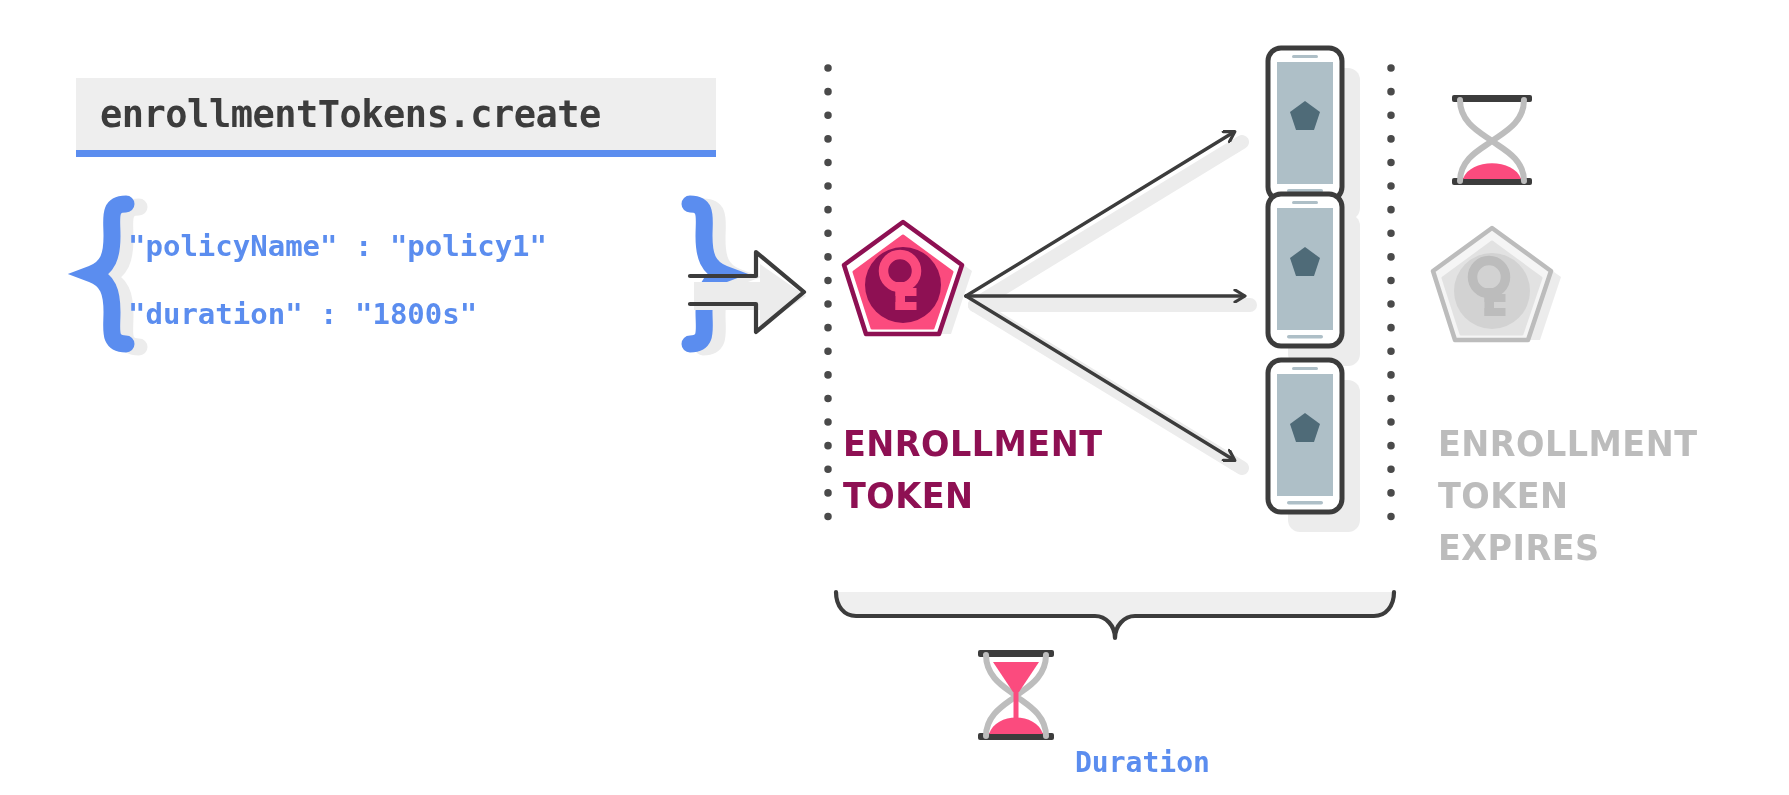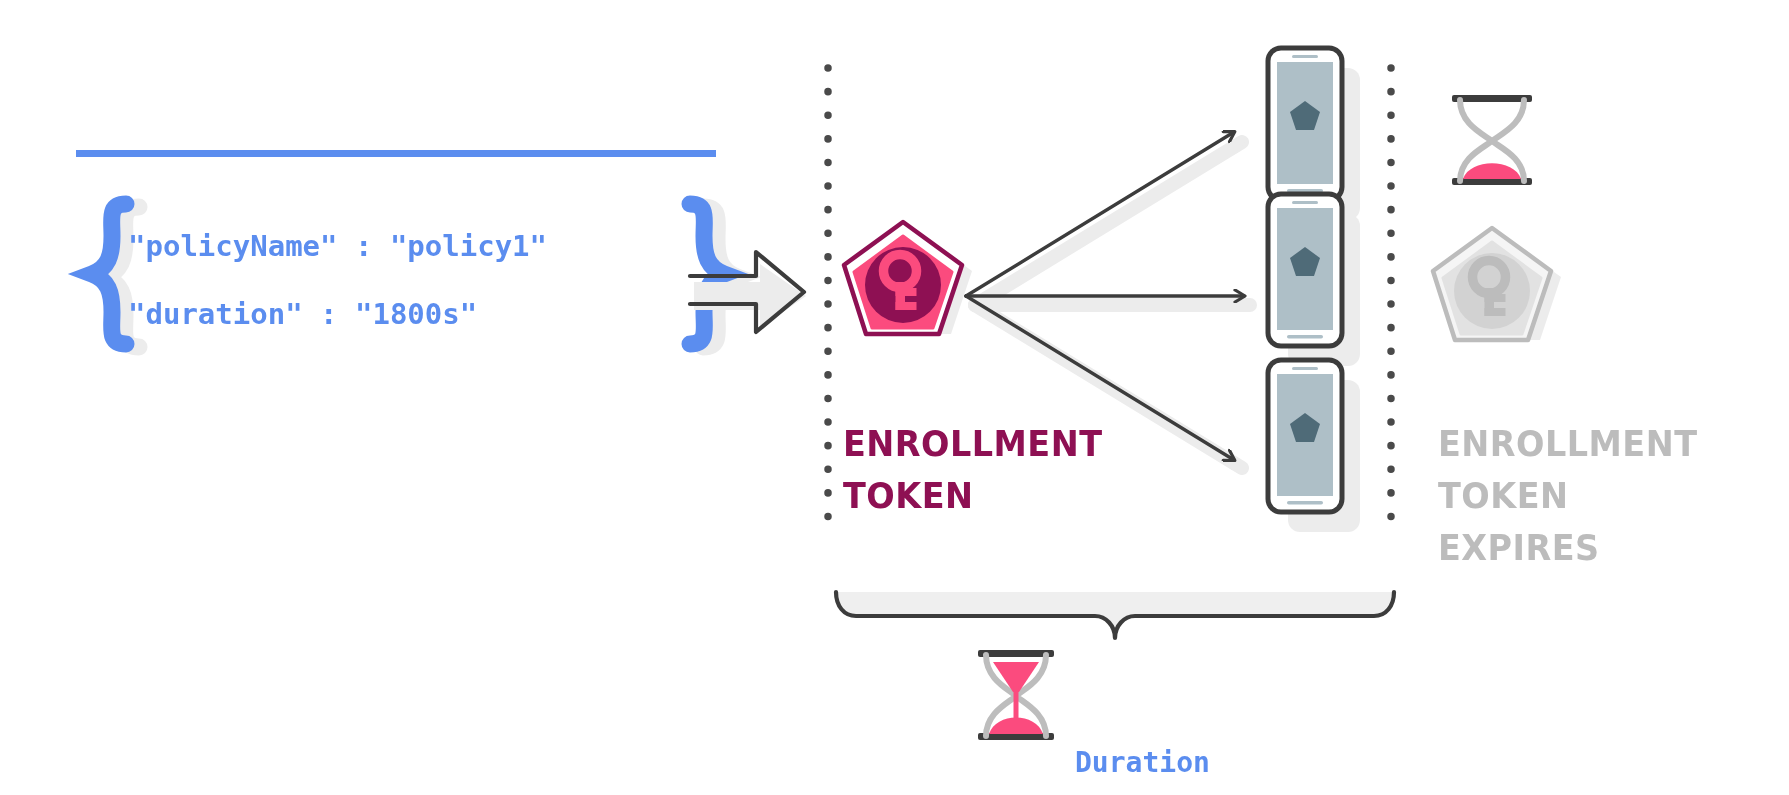--- a/index.html
+++ b/index.html
@@ -53,20 +53,23 @@
     font-family:"DejaVu Sans Mono","Liberation Mono",monospace;
     font-weight:bold;font-size:28px;color:#5b8def;line-height:41px;
     white-space:pre;
   }
 </style>
 </head>
 <body>
 
 <div class="stage">
 
+  <div id="api-title-box">
+    <span id="api-title-text">enrollmentTokens.create</span>
+  </div>
   <div id="api-title-underline"></div>
 
   <div id="json-block">
 
     <div class="brace" id="brace-left">
       <svg width="56" height="156" viewBox="0 0 56 156">
         <path d="M40 8 C22 8 26 22 26 40 C26 60 22 72 6 78 C22 84 26 96 26 116 C26 134 22 148 40 148" fill="none" stroke="#ececec" stroke-width="17" stroke-linecap="round" transform="translate(13,3)"></path>
         <path d="M40 8 C22 8 26 22 26 40 C26 60 22 72 6 78 C22 84 26 96 26 116 C26 134 22 148 40 148" fill="none" stroke="#5b8def" stroke-width="17" stroke-linecap="round"></path>
       </svg>
     </div>

